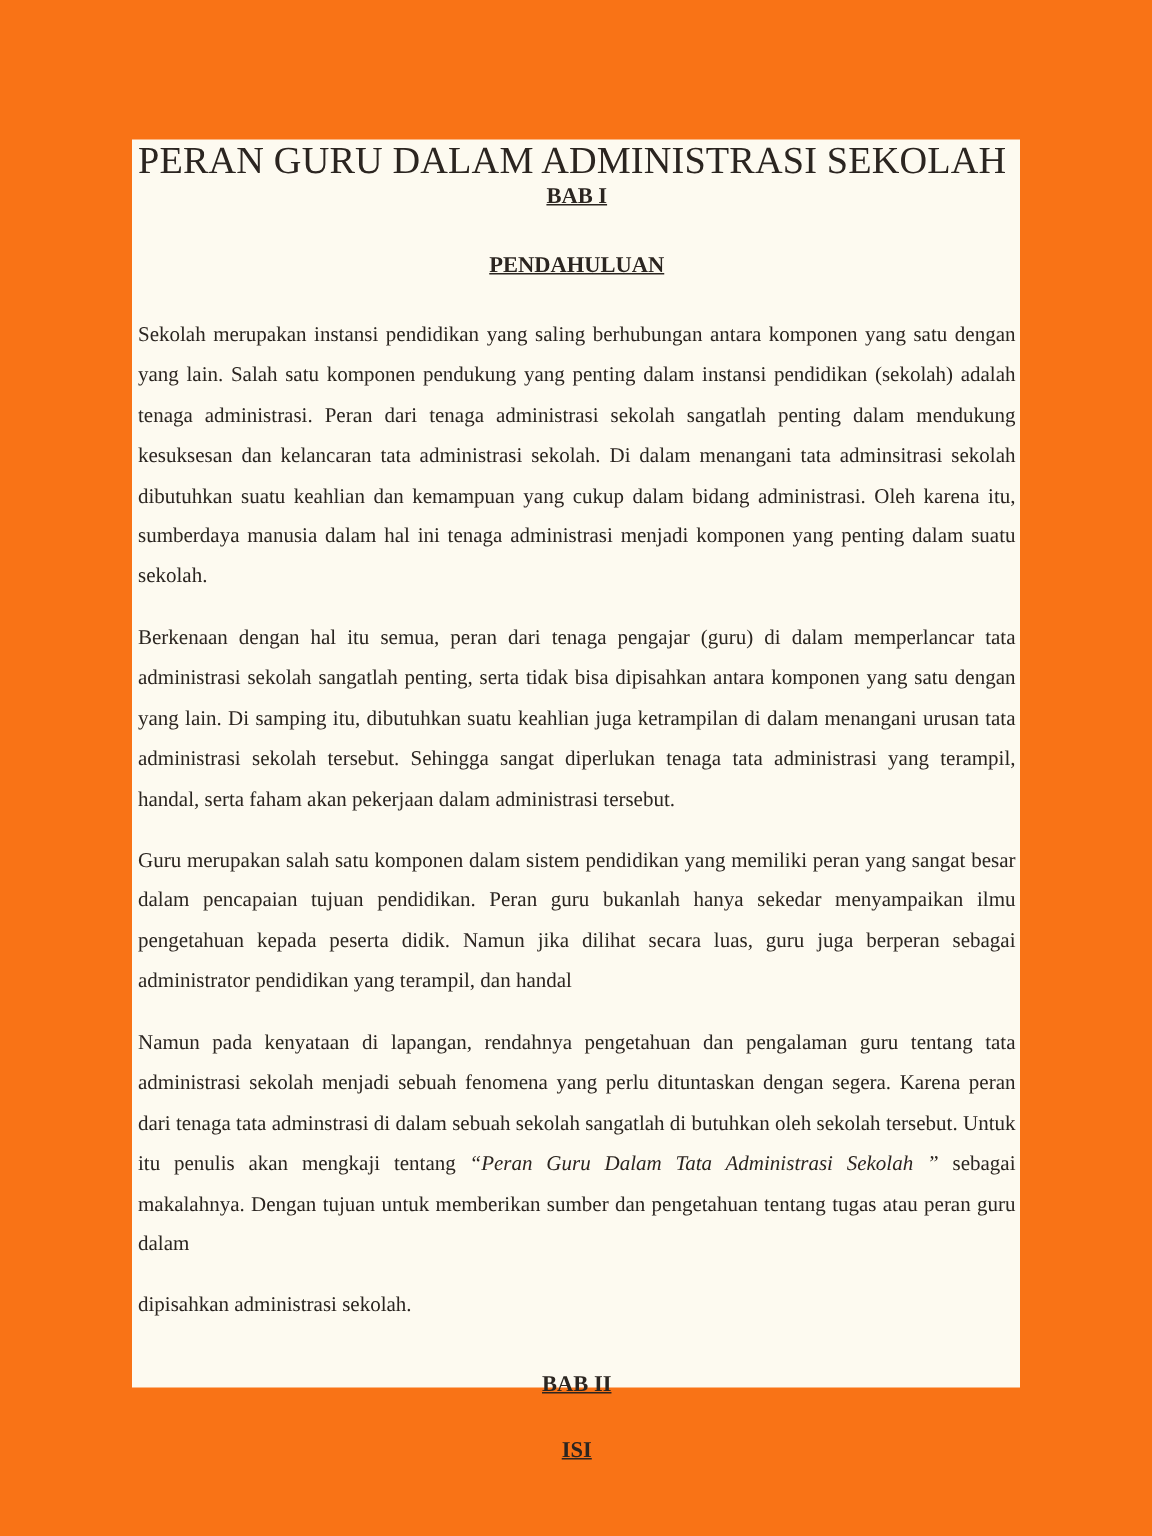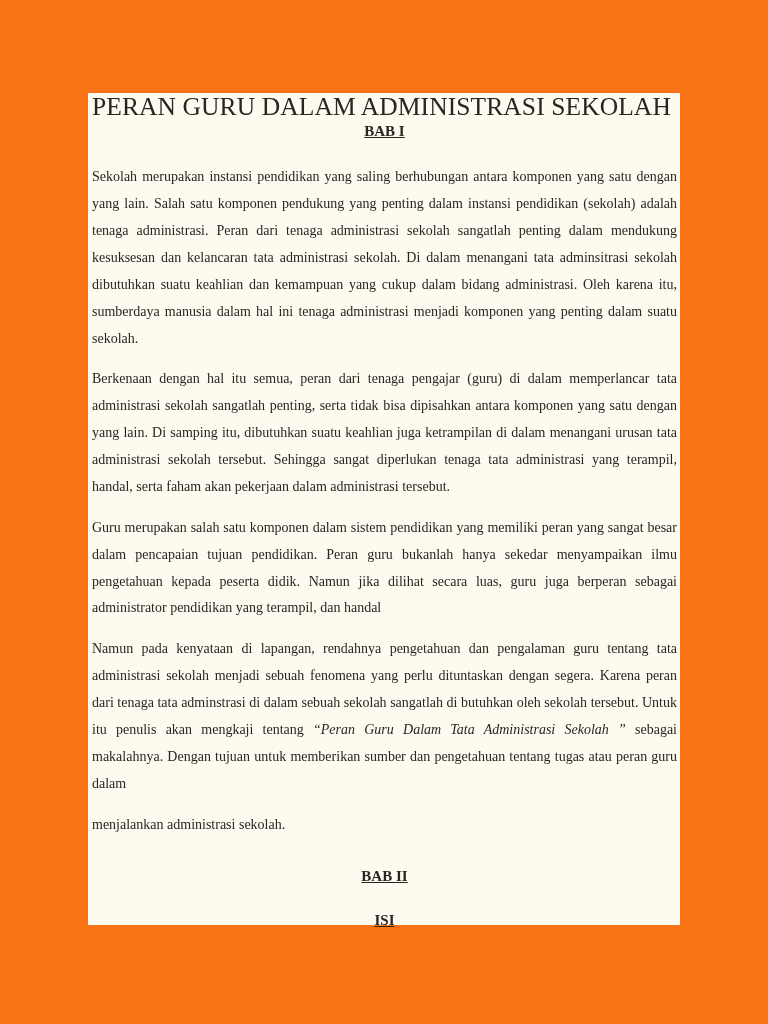--- a/index.html
+++ b/index.html
@@ -111,30 +111,33 @@
   <div class="scan-tint"></div>
 
   <div class="content">
 
     <h1 class="doc-title">PERAN GURU DALAM ADMINISTRASI SEKOLAH</h1>
 
     <div class="heading-center bab1">
       <span class="u">BAB I</span>
     </div>
 
+    <div class="heading-center pendahuluan">
+      <span class="u">PENDAHULUAN</span>
+    </div>
 
     <p class="body-para first">Sekolah merupakan instansi pendidikan yang saling berhubungan antara komponen yang satu dengan yang lain. Salah satu komponen pendukung yang penting dalam instansi pendidikan (sekolah) adalah tenaga administrasi. Peran dari tenaga administrasi sekolah sangatlah penting dalam mendukung kesuksesan dan kelancaran tata administrasi sekolah. Di dalam menangani tata adminsitrasi sekolah dibutuhkan suatu keahlian dan kemampuan yang cukup dalam bidang administrasi. Oleh karena itu, sumberdaya manusia dalam hal ini tenaga administrasi menjadi komponen yang penting dalam suatu sekolah.</p>
 
     <p class="body-para">Berkenaan dengan hal itu semua, peran dari tenaga pengajar (guru) di dalam memperlancar tata administrasi sekolah sangatlah penting, serta tidak bisa dipisahkan antara komponen yang satu dengan yang lain. Di samping itu, dibutuhkan suatu keahlian juga ketrampilan di dalam menangani urusan tata administrasi sekolah tersebut. Sehingga sangat diperlukan tenaga tata administrasi yang terampil, handal, serta faham akan pekerjaan dalam administrasi tersebut.</p>
 
     <p class="body-para">Guru merupakan salah satu komponen dalam sistem pendidikan yang memiliki peran yang sangat besar dalam pencapaian tujuan pendidikan. Peran guru bukanlah hanya sekedar menyampaikan ilmu pengetahuan kepada peserta didik. Namun jika dilihat secara luas, guru juga berperan sebagai administrator pendidikan yang terampil, dan handal</p>
 
     <p class="body-para"><span>Namun pada kenyataan di lapangan, rendahnya pengetahuan dan pengalaman guru tentang tata administrasi sekolah menjadi sebuah fenomena yang perlu dituntaskan dengan segera. Karena peran dari tenaga tata adminstrasi di dalam sebuah sekolah sangatlah di butuhkan oleh sekolah tersebut. Untuk itu penulis akan mengkaji tentang </span><span class="quoted-italic">“Peran Guru Dalam Tata Administrasi Sekolah ”</span><span> sebagai makalahnya. Dengan tujuan untuk memberikan sumber dan pengetahuan tentang tugas atau peran guru dalam</span></p>
 
-    <p class="body-para">menjalankan administrasi sekolah.</p>
+    <p class="body-para">dipisahkan administrasi sekolah.</p>
 
     <div class="heading-center bab2">
       <span class="u">BAB II</span>
     </div>
 
     <div class="heading-center isi">
       <span class="u">ISI</span>
     </div>
 
   </div>

